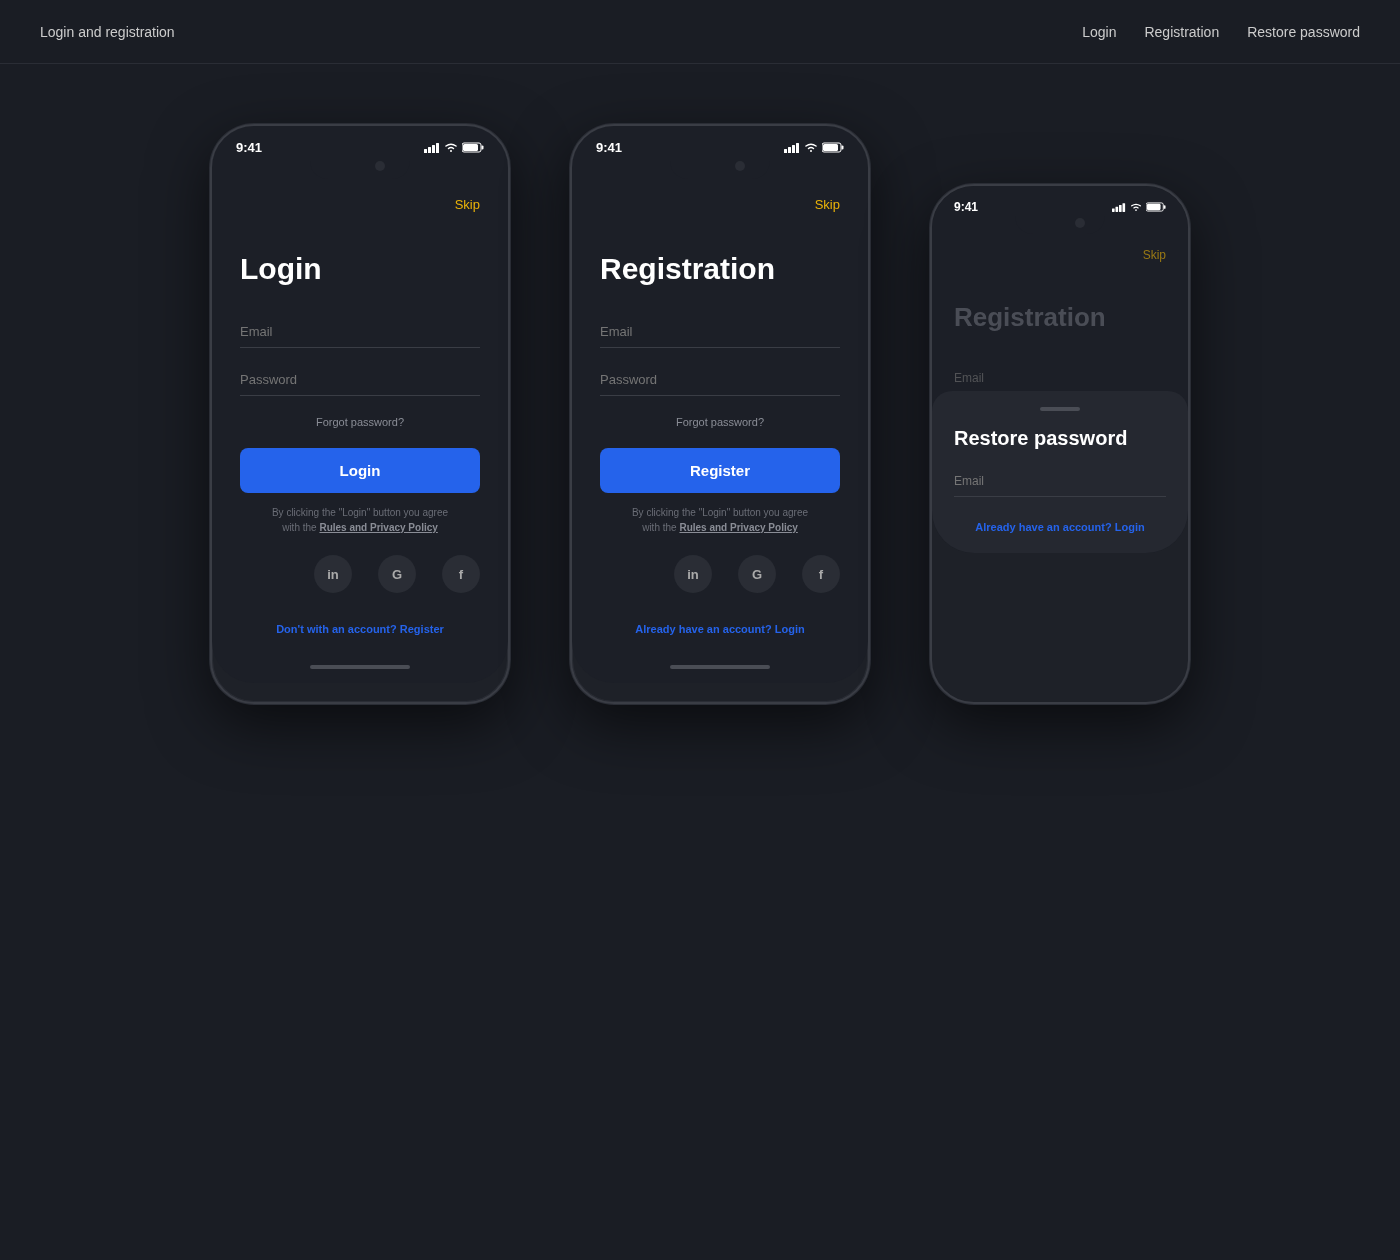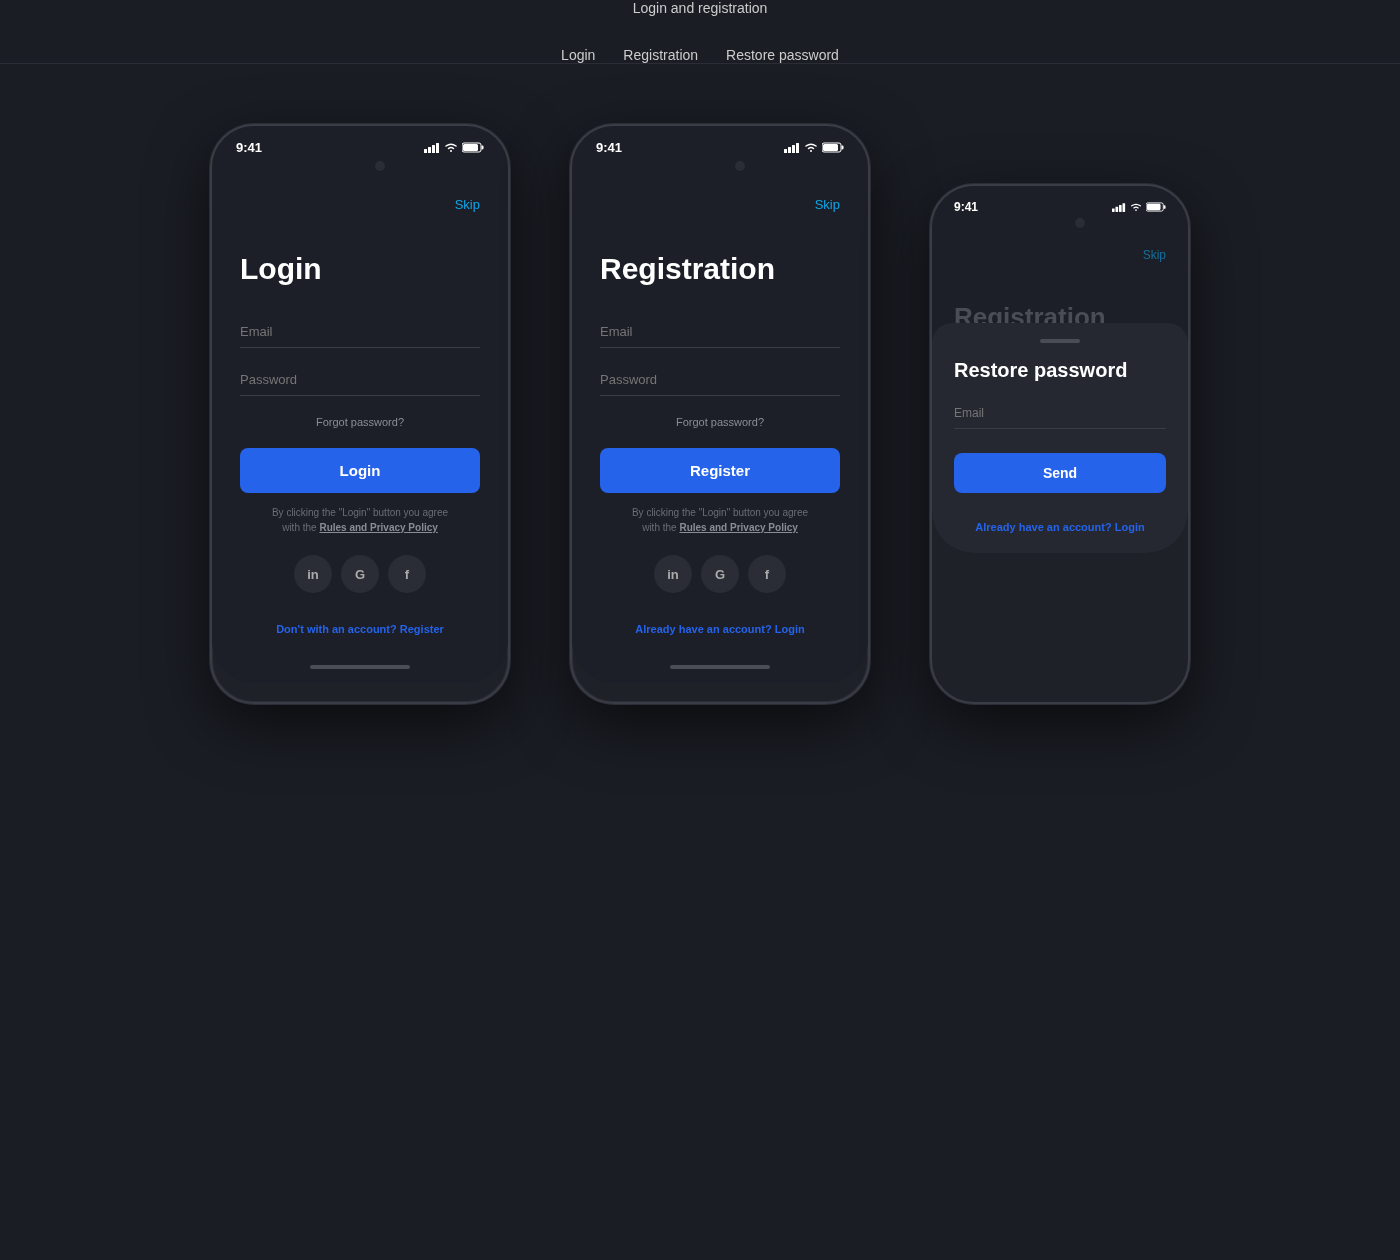--- a/index.html
+++ b/index.html
@@ -12,21 +12,20 @@
     }
 
     
     .navbar {
       display: flex;
       align-items: center;
       justify-content: space-between;
       padding: 0 40px;
       height: 64px;
       border-bottom: 1px solid #2a2d35;
-      flex-direction: column;
     }
     .navbar-brand {
       font-size: 14px;
       color: #cccccc;
     }
     .navbar-links {
       display: flex;
       gap: 28px;
     }
     .navbar-links a {
@@ -120,21 +119,21 @@
     .phone-screen {
       flex: 1;
       padding: 16px 28px 20px;
       display: flex;
       flex-direction: column;
     }
 
     .skip-btn {
       text-align: right;
       font-size: 13px;
-      color: #0ea5e9;
+      color: #eab308;
       margin-bottom: 40px;
       cursor: pointer;
     }
 
     .screen-title {
       font-size: 30px;
       font-weight: 700;
       color: #ffffff;
       margin-bottom: 30px;
     }
@@ -184,22 +183,22 @@
       margin-bottom: 20px;
     }
     .agreement-text span {
       font-weight: 600;
       color: #8a8d96;
       text-decoration: underline;
     }
 
     .social-icons {
       display: flex;
-      justify-content: center;
-      gap: 9px;
+      justify-content: flex-end;
+      gap: 26px;
       margin-bottom: 30px;
     }
     .social-icon {
       width: 38px;
       height: 38px;
       border-radius: 50%;
       background: #2a2d35;
       display: flex;
       align-items: center;
       justify-content: center;
@@ -474,21 +473,20 @@
           <div class="forgot-password" style="font-size:10px;">Forgot password?</div>
           <button class="primary-btn" style="font-size:13px; padding:11px;">Register</button>
         </div>
 
         <div class="modal-overlay">
           <div class="modal-handle"></div>
           <div class="modal-title">Restore password</div>
           <div class="input-group">
             <input class="input-field" style="font-size: 12px;" readonly="" placeholder="Email">
           </div>
-          <button class="primary-btn" style="font-size:14px; padding:12px; margin-top:8px;">Send</button>
           <div class="account-text" style="margin-top:16px;">
             <span>Already have an account? </span>
             <span>Login</span>
           </div>
         </div>
       </div>
     </div>
   </div>
 
 </div>

